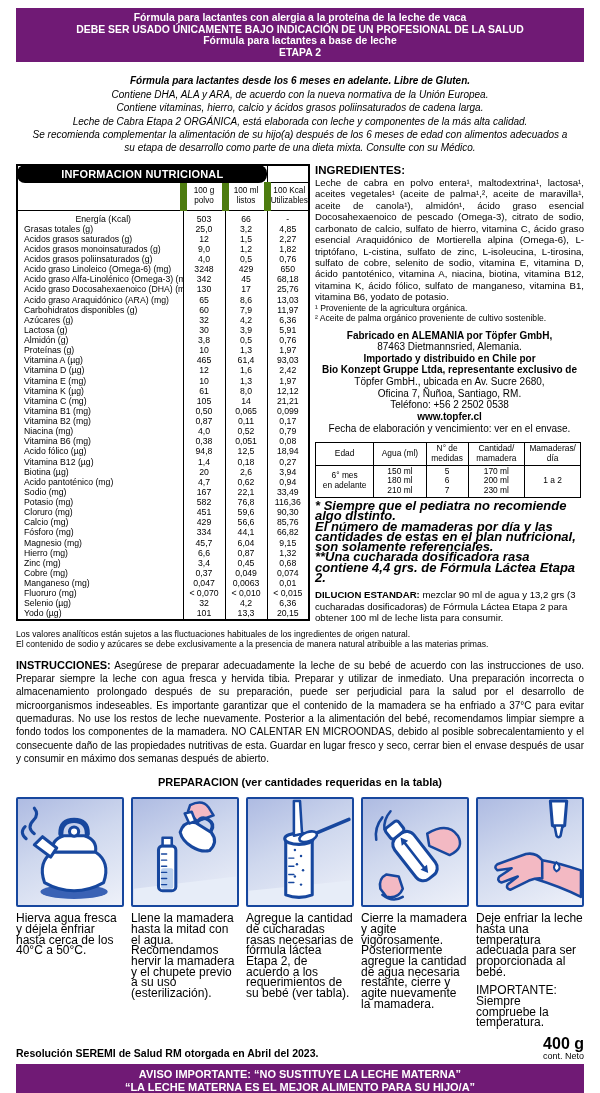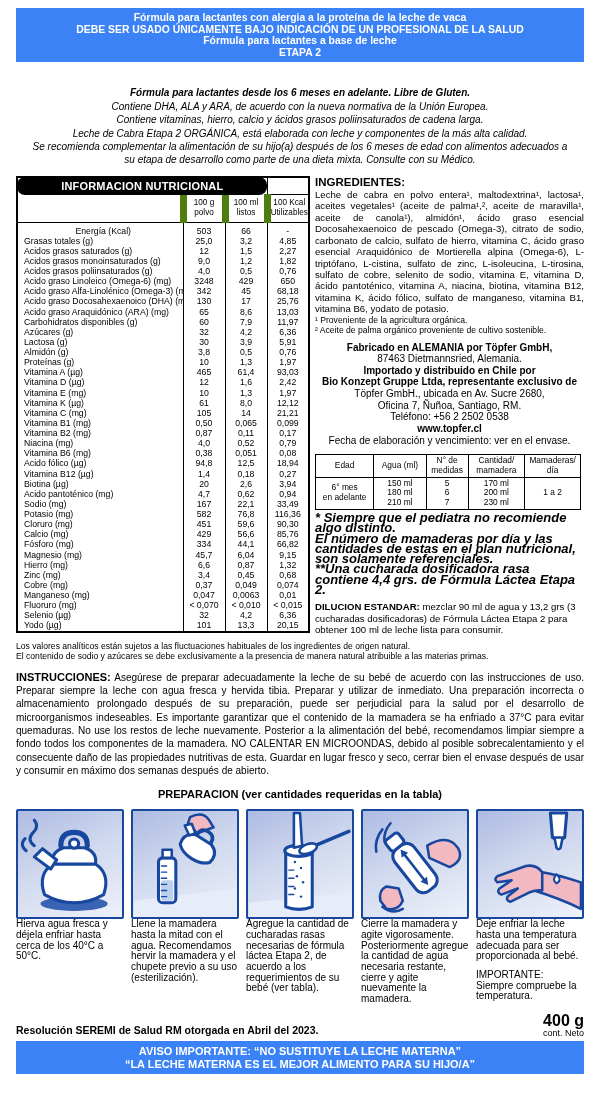--- a/index.html
+++ b/index.html
@@ -2,26 +2,26 @@
 <html><head>
 <meta charset="utf-8">
 <style>
   html,body { margin:0; padding:0; background:#fff; }
   .page {
     position:relative; width:600px; height:1093px; box-sizing:border-box;
     padding:8px 16px; background:#fff; color:#000; overflow:hidden;
     font-family:"Liberation Sans", sans-serif;
   }
   
-  .banner { background:#3b82f6; color:#fff; text-align:center; font-weight:bold; padding:4px 6px; }
+  .banner { background:#701a75; color:#fff; text-align:center; font-weight:bold; padding:4px 6px; }
   .banner .bl { font-size:10.4px; line-height:11.6px; }
   .banner2 { margin-top:3px; }
   .banner2 .bl { font-size:11px; line-height:12.8px; }
   
-  .intro { text-align:center; font-style:italic; font-size:10px; line-height:13.4px; margin:24px 0 9px; }
+  .intro { text-align:center; font-style:italic; font-size:10px; line-height:13.4px; margin:12px 0 9px; }
   .intro .il:first-child { font-weight:bold; }
   
   .columns { display:flex; gap:7px; align-items:flex-start; }
   .leftcol { flex:0 0 292px; width:292px; }
   .rightcol { flex:1; min-width:0; }
   
   .nut-table { border-collapse:collapse; width:100%; border:2px solid #000; table-layout:fixed; }
   .nut-title { background:#000; color:#fff; font-weight:bold; text-align:center; font-size:11px; padding:2px 0 3px; letter-spacing:.2px;border-radius:8px; }
   .nut-corner { border-left:1px solid #000; border-bottom:1px solid #000; }
   .nut-blank { border-bottom:1px solid #000; }
@@ -48,21 +48,21 @@
   
   .instructions { font-size:10px; line-height:13.3px; text-align:justify; margin-top:9px; }
   .instructions .lbl { font-weight:bold; font-size:11px; }
   
   .prep-heading { text-align:center; font-weight:bold; font-size:11px; margin:11px 0 9px; }
   .steps { display:flex; gap:7px; }
   .step { flex:1; min-width:0; }
   .panel { height:110px; border:2px solid #17479e; border-radius:2px; box-sizing:border-box;
            background:linear-gradient(155deg,#aebbe2 0%,#cfd8ee 45%,#eef1f9 100%); overflow:hidden; }
   .panel svg { width:100%; height:100%; display:block; }
-  .caption { font-size:10px; line-height:10.7px; }
+  .caption { font-size:12px; line-height:10.7px; margin-top:6px; }
   .caption .imp { font-weight:normal; margin-top:8px; }
   
   .footer-row { display:flex; justify-content:space-between; align-items:flex-end; margin-top:8px;gap:38px; }
   .resolution { font-weight:bold; font-size:10.5px; padding-bottom:2px; }
   .net { text-align:right; }
   .net-amount { font-weight:bold; font-size:16px; line-height:15px; }
   .net-label { font-size:9px; line-height:10px; }
 </style>
 </head>
 <body>

